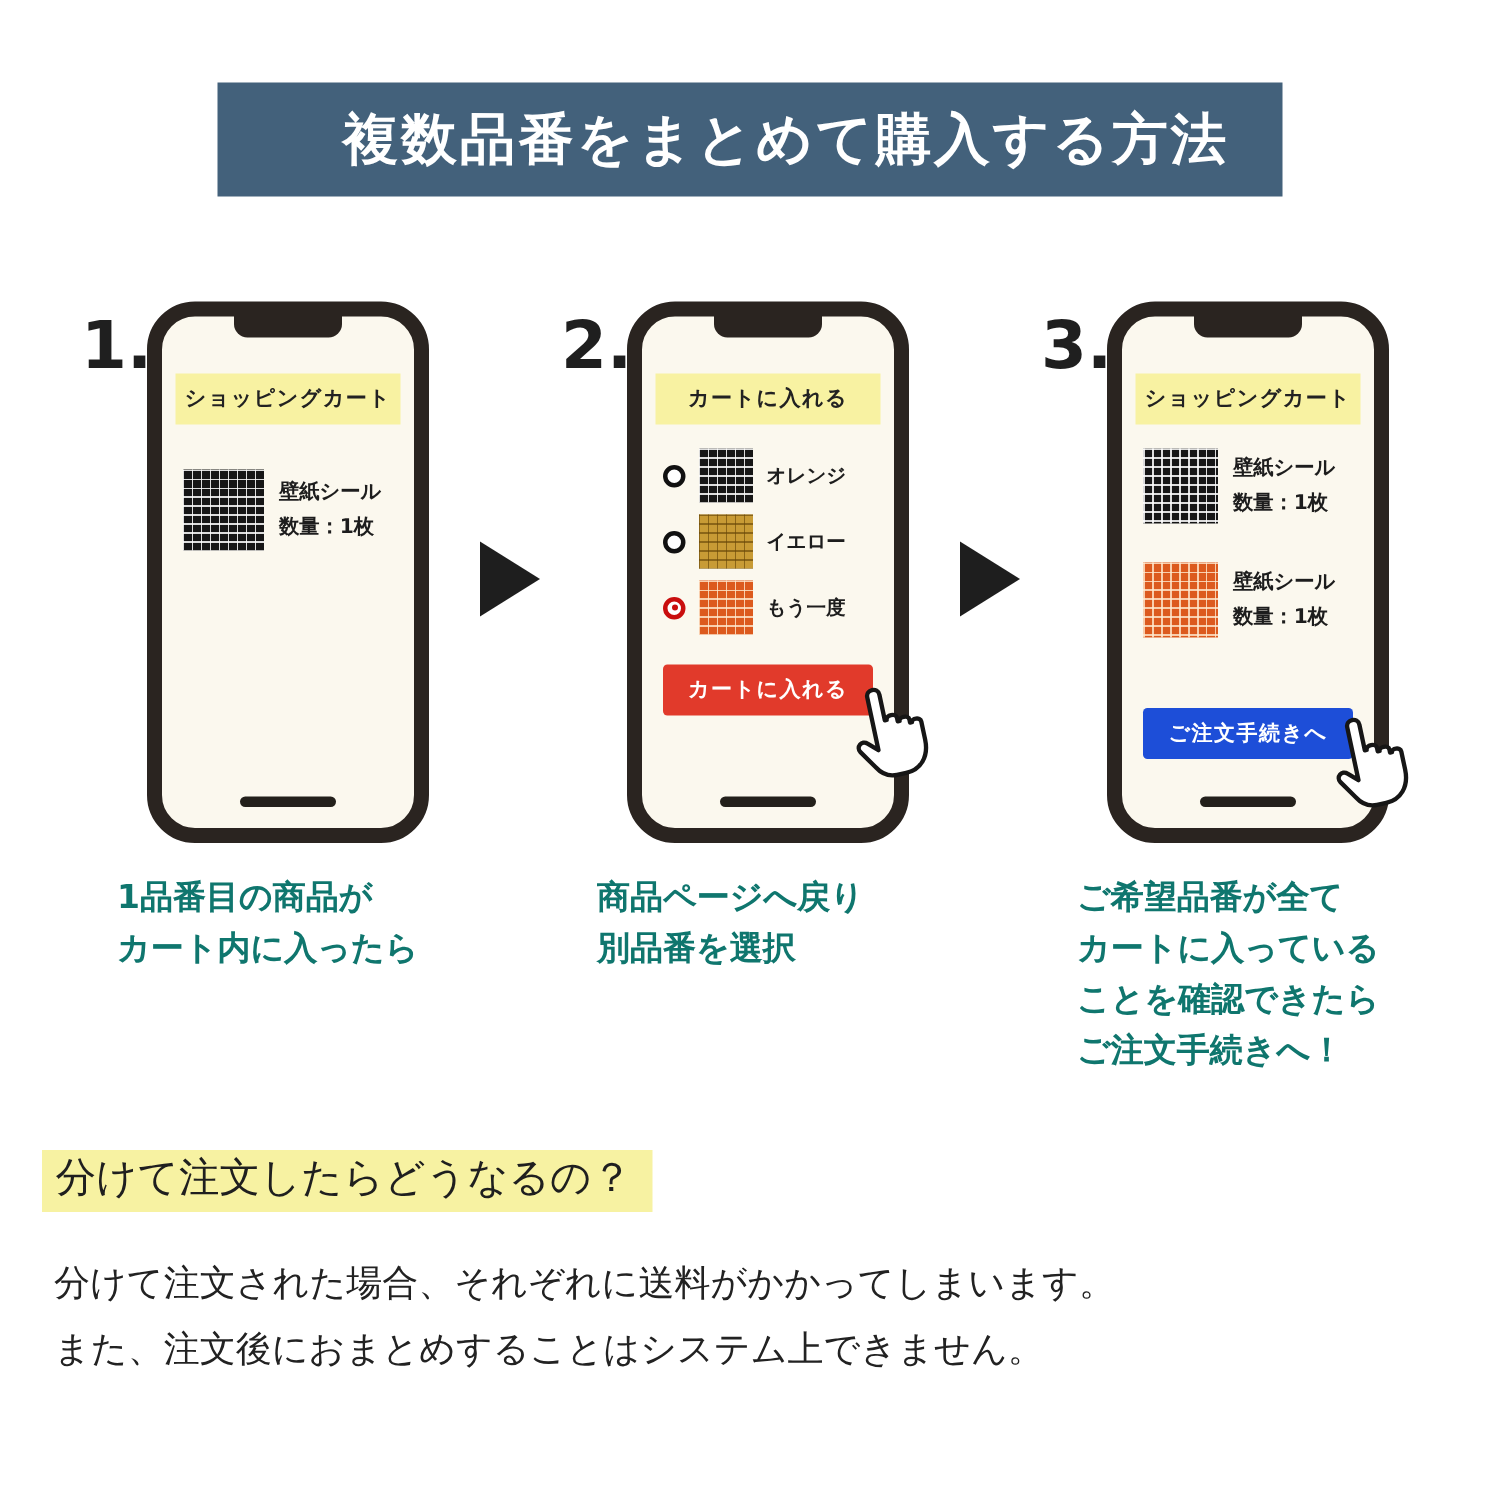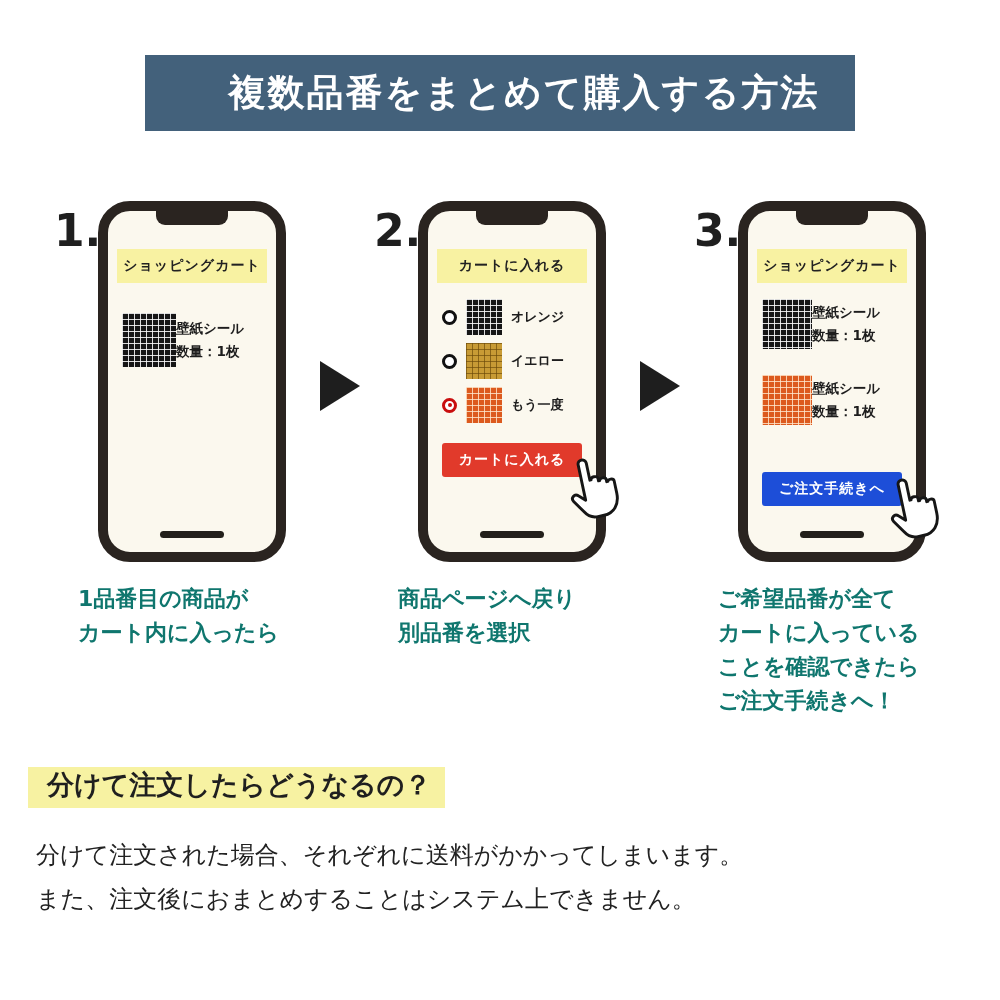--- a/index.html
+++ b/index.html
@@ -22,21 +22,21 @@
   .phone { position:relative; width:188px; height:361px; background:#fbf8ee;
     border:10px solid #2a2420; border-radius:32px; }
   .notch { position:absolute; top:-1px; left:50%; transform:translateX(-50%);
     width:72px; height:15px; background:#2a2420; border-radius:0 0 9px 9px; }
   .home-bar { position:absolute; bottom:14px; left:50%; transform:translateX(-50%);
     width:64px; height:7px; border-radius:4px; background:#23201b; }
   .banner { position:absolute; top:38px; left:9px; right:9px; height:34px; background:#f8f2a2;
     display:flex; align-items:center; justify-content:center;
     font-size:14px; font-weight:700; color:#222; letter-spacing:1px; }
 
-  .product-row { position:absolute; left:14px; right:6px; display:flex; align-items:center; }
+  .product-row { position:absolute; left:14px; right:6px; display:flex; align-items:center; gap:10px; }
   .product-lines { font-size:13.5px; font-weight:700; line-height:1.7; color:#1d1d1d; white-space:nowrap; }
 
   .swatch { flex:none; }
   .swatch.lg { width:54px; height:54px; }
   .swatch.md { width:50px; height:50px; }
   .swatch.sm { width:36px; height:36px; }
   .swatch.black { background-color:#161616; background-image:
       repeating-linear-gradient(to bottom, rgba(255,255,255,.85) 0 1px, transparent 1px 6px),
       repeating-linear-gradient(to right,  rgba(255,255,255,.85) 0 1px, transparent 1px 6px); }
   .swatch.yellow { background-color:#c89b35; background-image:
@@ -63,22 +63,22 @@
   .hand { position:absolute; width:58px; height:70px; right:-22px; z-index:5; transform:rotate(-12deg); }
   .hand.h2 { top:242px; }
   .hand.h3 { top:262px; }
 
   
   .caption { margin:20px 0 0 -20px; font-size:22px; font-weight:700; color:#0f766e;
     line-height:1.55; white-space:nowrap; }
 
   
   .qa { margin:46px 0 0 28px; }
-  .qa-heading { display:inline-block; font-size:27px; font-weight:700; color:#1f1f1f;
-    background:linear-gradient(transparent 6%, #f7f2a2 6%); padding:3px 14px 5px 19px; }
+  .qa-heading { display:inline-block; font-size:27px; font-weight:400; color:#1f1f1f;
+    background:linear-gradient(transparent 6%, #f7f2a2 6%); padding:3px 14px 5px 9px; }
   .qa-body { margin:26px 0 0 8px; font-size:24px; color:#222; line-height:1.8; font-weight:500; }
 </style>
 </head>
 <body>
 
 <div class="header">
   <span>複数品番をまとめて購入する方法</span>
 </div>
 
 <div class="steps">

